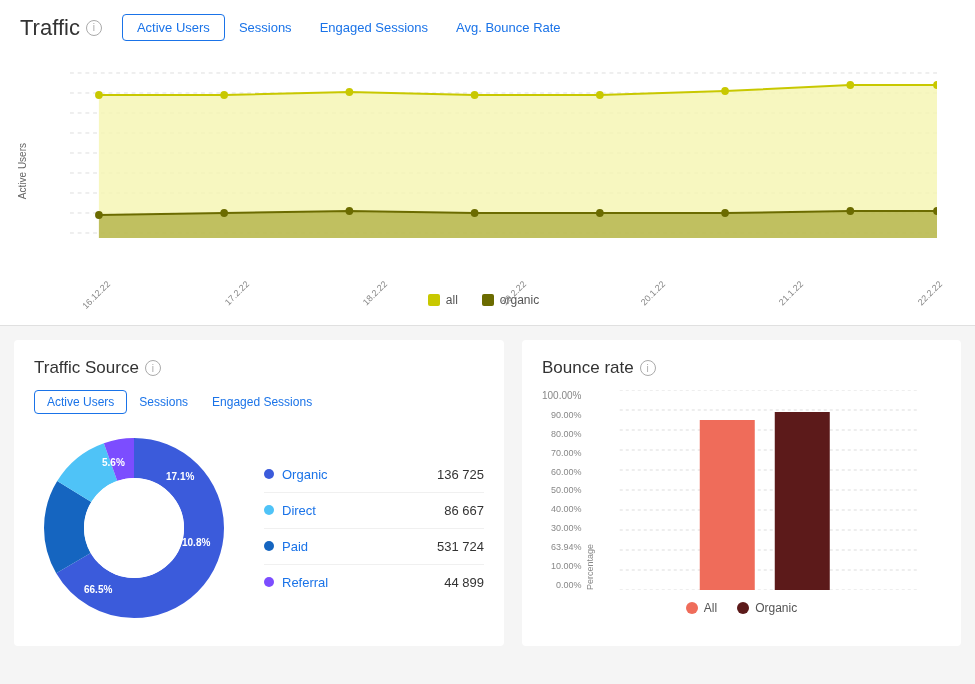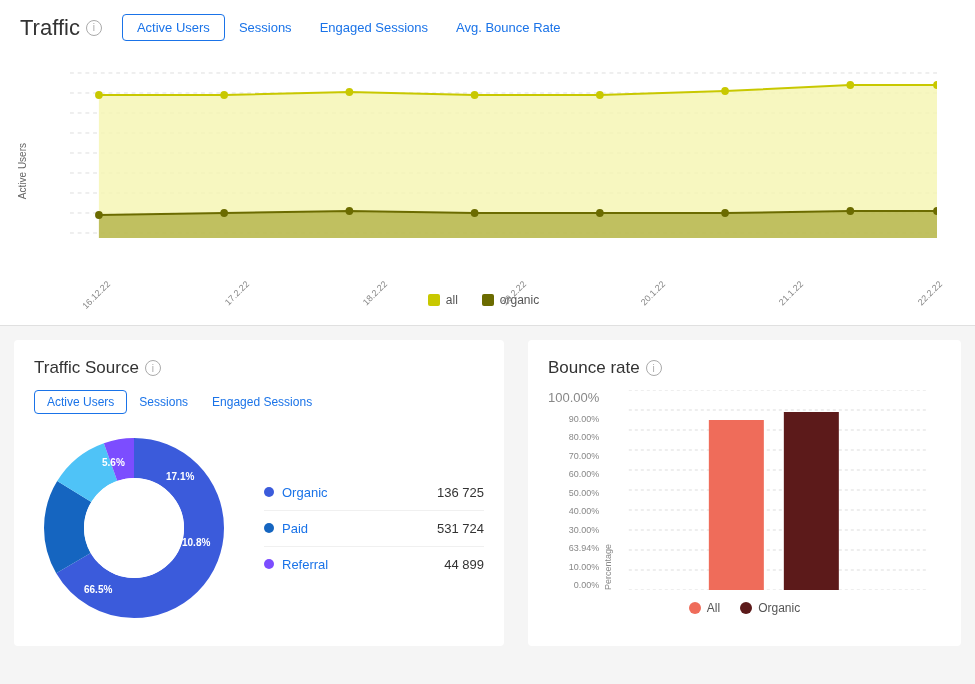--- a/index.html
+++ b/index.html
@@ -106,21 +106,21 @@
     }
 
     .legend-dot {
       width: 12px;
       height: 12px;
       border-radius: 2px;
     }
 
     .bottom-section {
       display: flex;
-      gap: 16px;
+      gap: 10px;
       background: #f5f5f5;
       padding: 0;
     }
 
     .traffic-source-panel {
       background: #fff;
       flex: 0 0 490px;
       padding: 18px 20px;
       margin: 14px 8px 14px 14px;
       border-radius: 4px;
@@ -349,20 +349,27 @@
           <text x="68" y="38" font-size="10" fill="#fff" font-weight="bold">5.6%</text>
         </svg>
       </div>
       <div class="data-table">
         <div class="data-row">
           <div class="data-row-left">
             <div class="dot" style="background:#3b5bdb;"></div>
             <span class="data-label">Organic</span>
           </div>
           <span class="data-value">136 725</span>
+        </div>
+        <div class="data-row">
+          <div class="data-row-left">
+            <div class="dot" style="background:#4fc3f7;"></div>
+            <span class="data-label">Direct</span>
+          </div>
+          <span class="data-value">86 667</span>
         </div>
         <div class="data-row">
           <div class="data-row-left">
             <div class="dot" style="background:#1565c0;"></div>
             <span class="data-label">Paid</span>
           </div>
           <span class="data-value">531 724</span>
         </div>
         <div class="data-row">
           <div class="data-row-left">
@@ -376,21 +383,21 @@
   </div>
 
   <div class="bounce-rate-panel">
     <div class="panel-title">
       <span>Bounce rate</span>
       <div class="info-icon">i</div>
     </div>
     <div style="position:relative; display:flex; align-items:flex-start;">
 
       <div style="display:flex;flex-direction:column;justify-content:space-between;height:200px;margin-right:4px;text-align:right;">
-        <span style="font-size:13px;color:#888;">100.00%</span>
+        <span style="font-size:10px;color:#888;">100.00%</span>
         <span style="font-size:9px;color:#888;">90.00%</span>
         <span style="font-size:9px;color:#888;">80.00%</span>
         <span style="font-size:9px;color:#888;">70.00%</span>
         <span style="font-size:9px;color:#888;">60.00%</span>
         <span style="font-size:9px;color:#888;">50.00%</span>
         <span style="font-size:9px;color:#888;">40.00%</span>
         <span style="font-size:9px;color:#888;">30.00%</span>
         <span style="font-size:9px;color:#888;">63.94%</span>
         <span style="font-size:9px;color:#888;">10.00%</span>
         <span style="font-size:9px;color:#888;">0.00%</span>

